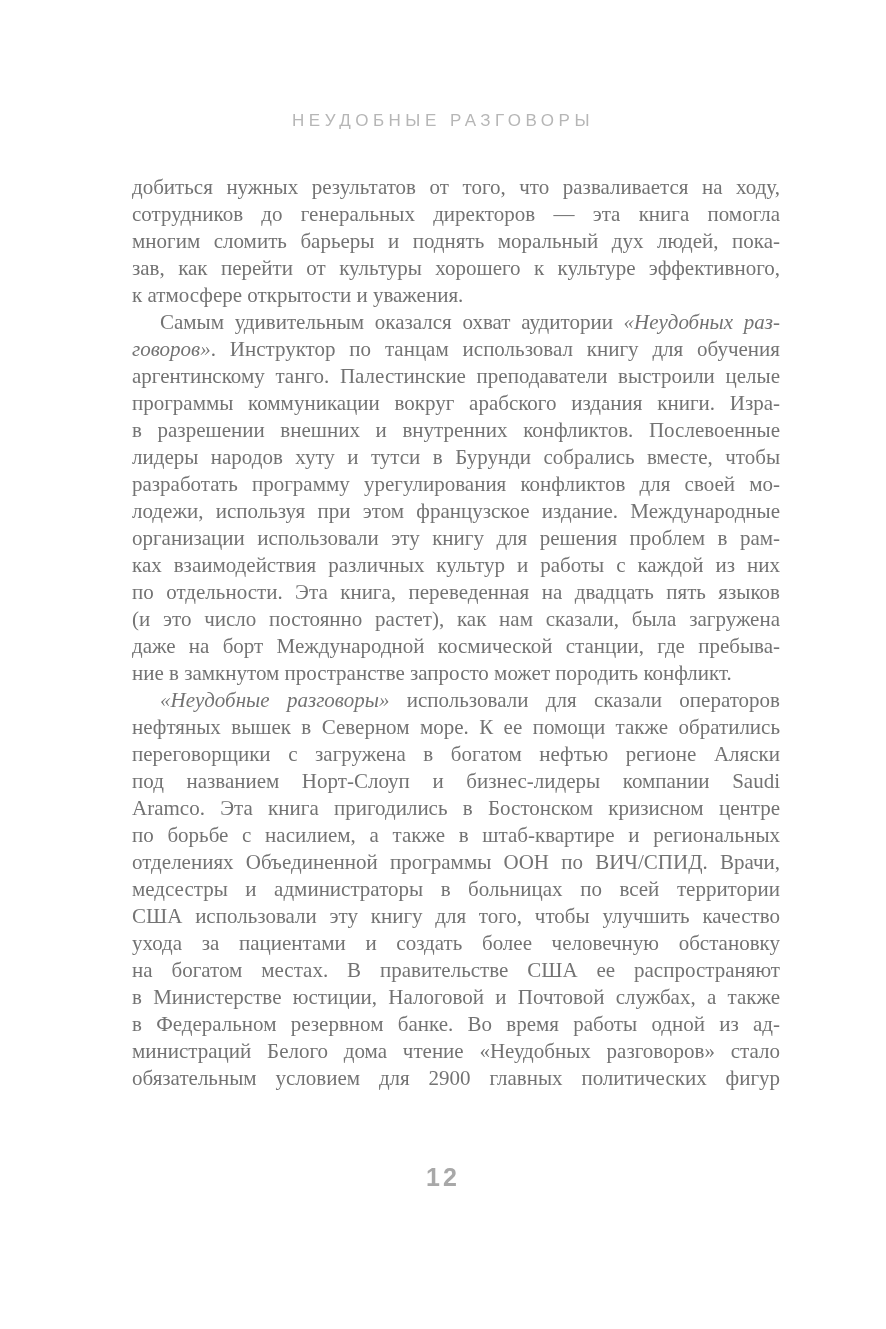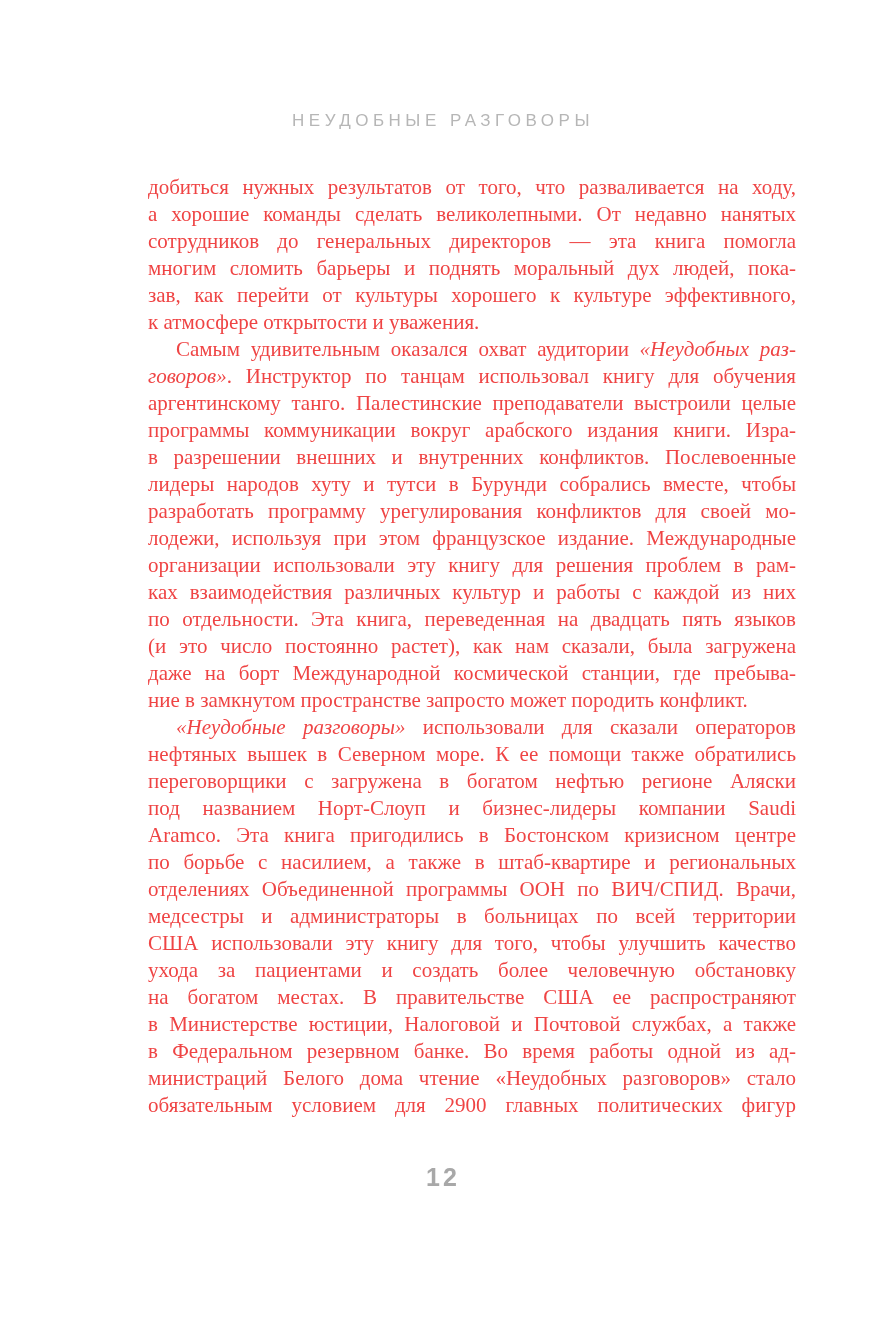--- a/index.html
+++ b/index.html
@@ -20,25 +20,25 @@
     font-family: "Liberation Sans", "DejaVu Sans", sans-serif;
     font-size: 17px;
     font-weight: 400;
     letter-spacing: 4.5px;
     color: #b6b6b6;
     text-transform: uppercase;
   }
   .text-block {
     position: absolute;
     top: 174px;
-    left: 148px;
+    left: 132px;
     width: 648px;
     font-size: 21px;
     line-height: 27px;
-    color: #ef4444;
+    color: #737373;
   }
   .line {
     text-align: justify;
     text-align-last: justify;
   }
   .line.left {
     text-align-last: left;
   }
   .line.indent {
     text-indent: 28px;
@@ -58,21 +58,20 @@
   }
 </style>
 </head>
 <body>
 
 <div class="page">
   <div class="running-header">НЕУДОБНЫЕ РАЗГОВОРЫ</div>
 
   <div class="text-block">
       <div class="line"><span>добиться нужных результатов от того, что разваливается на ходу,</span></div>
-      <div class="line"><span>а хорошие команды сделать великолепными. От недавно нанятых</span></div>
       <div class="line"><span>сотрудников до генеральных директоров — эта книга помогла</span></div>
       <div class="line"><span>многим сломить барьеры и поднять моральный дух людей, пока-</span></div>
       <div class="line"><span>зав, как перейти от культуры хорошего к культуре эффективного,</span></div>
       <div class="line left"><span>к атмосфере открытости и уважения.</span></div>
       <div class="line indent"><span>Самым удивительным оказался охват аудитории </span><em>«Неудобных раз-</em></div>
       <div class="line"><em>говоров»</em><span>. Инструктор по танцам использовал книгу для обучения</span></div>
       <div class="line"><span>аргентинскому танго. Палестинские преподаватели выстроили целые</span></div>
       <div class="line"><span>программы коммуникации вокруг арабского издания книги. Изра-</span></div>
       <div class="line"><span>в разрешении внешних и внутренних конфликтов. Послевоенные</span></div>
       <div class="line"><span>лидеры народов хуту и тутси в Бурунди собрались вместе, чтобы</span></div>

